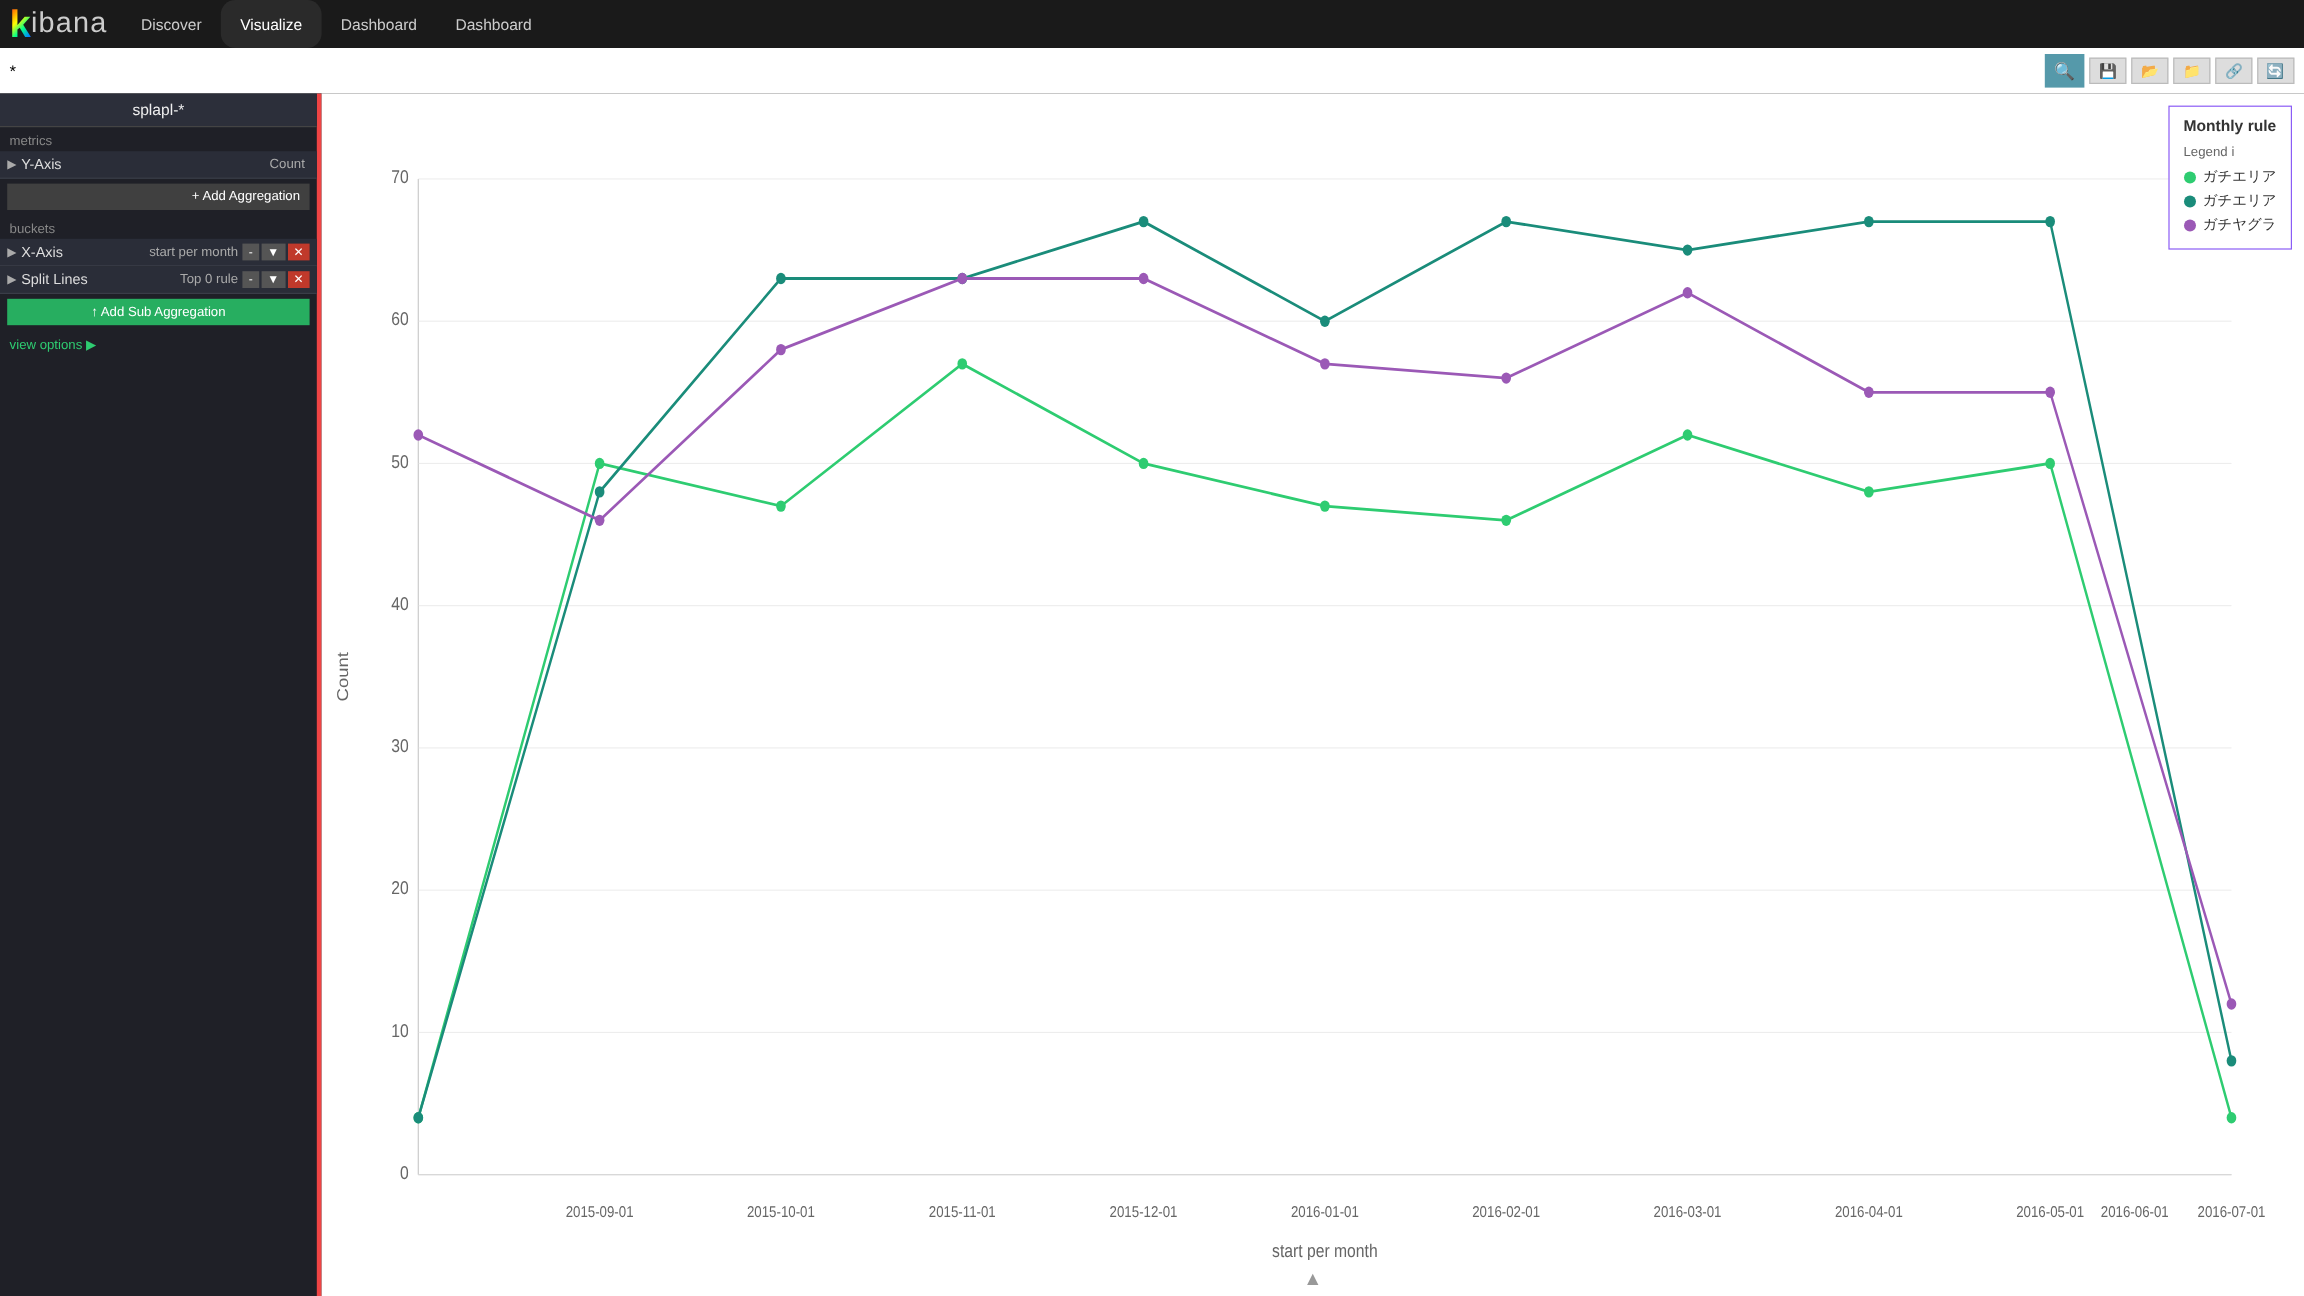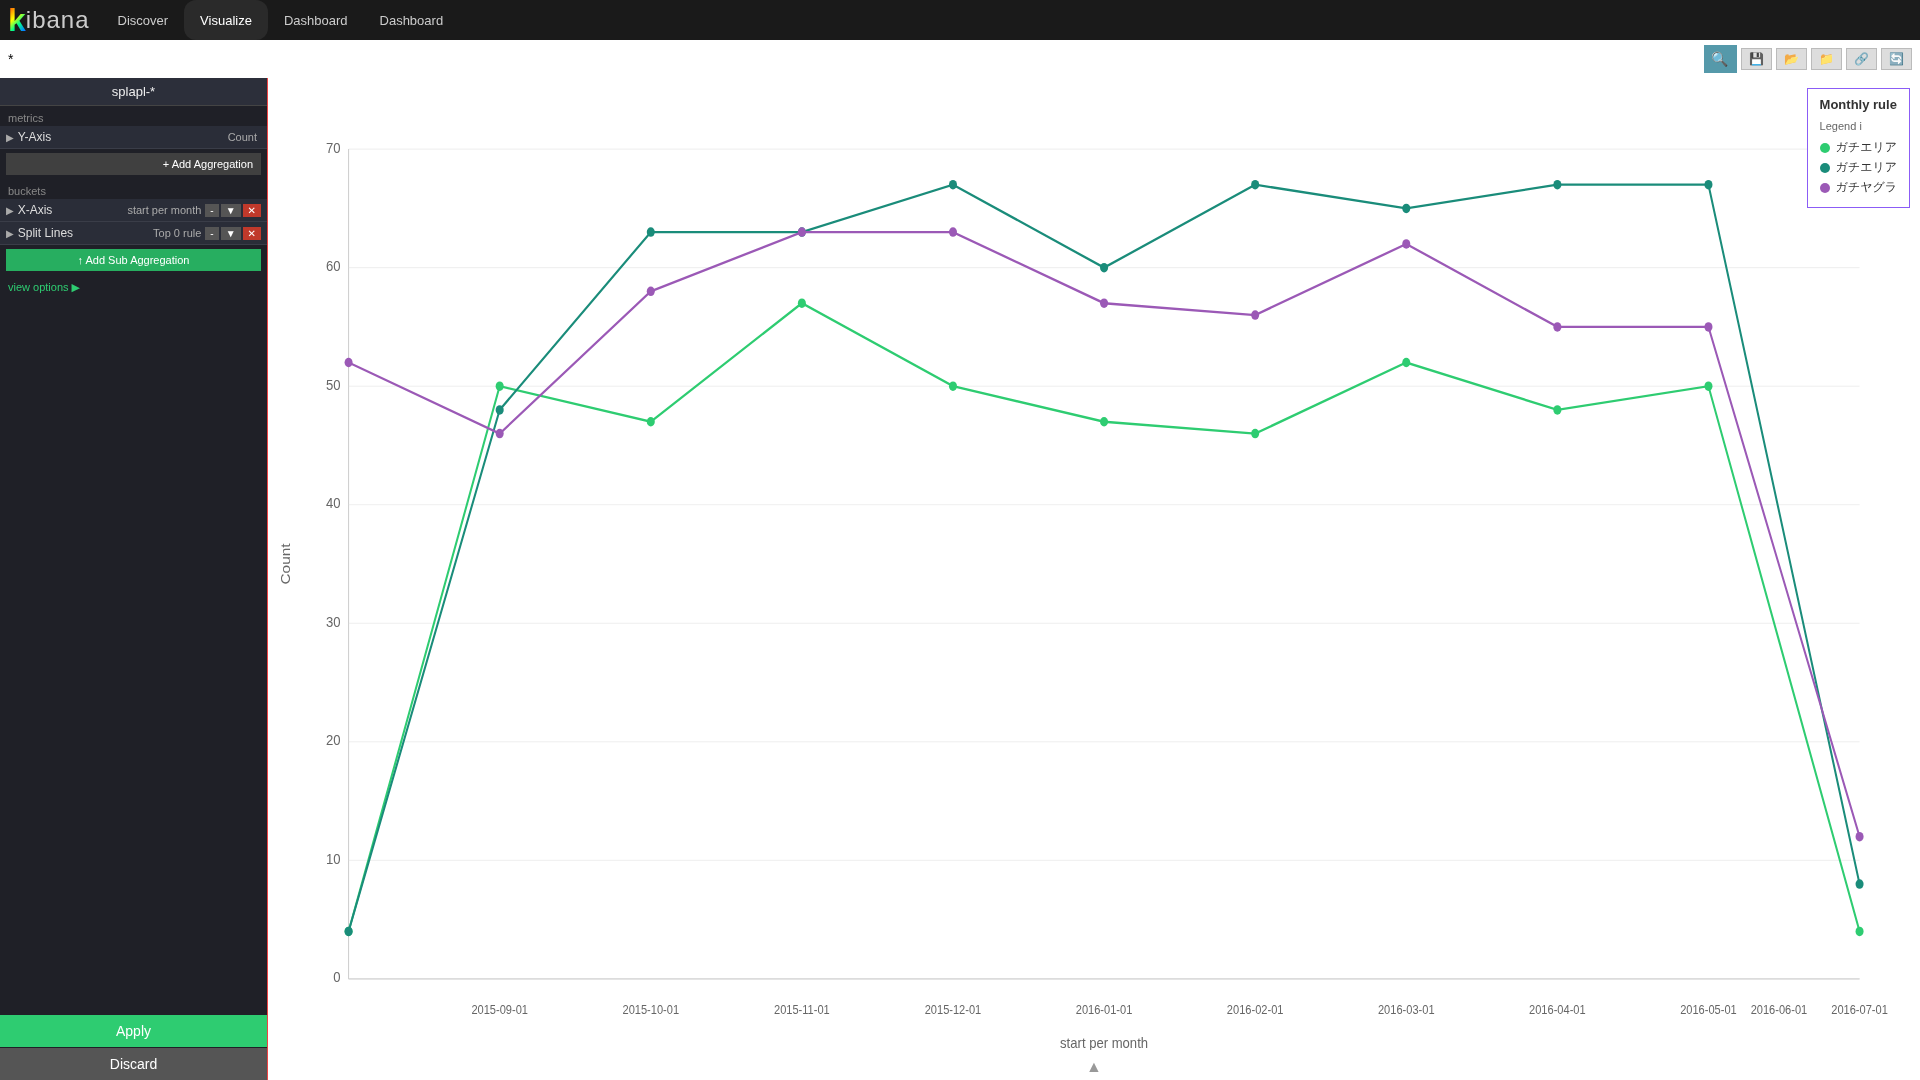--- a/index.html
+++ b/index.html
@@ -26,21 +26,21 @@
     #searchbar .search-btn {
       background: #59a; border: none; color: #fff; padding: 4px 8px; cursor: pointer; font-size: 14px; height: 28px; display: flex; align-items: center;
     }
     .searchbar-icons { display: flex; gap: 4px; margin-left: 4px; }
     .searchbar-icon { background: #ddd; border: 1px solid #bbb; padding: 3px 7px; cursor: pointer; font-size: 12px; }
 
     
     #main-layout { display: flex; height: calc(1080px - 40px - 38px); }
 
     
-    #left-panel { width: 268px; background: #1f2027; display: flex; flex-direction: column; border-right: 1px solid #ef4444; }
+    #left-panel { width: 268px; background: #1f2027; display: flex; flex-direction: column; border-right: 4px solid #ef4444; }
     #panel-header { background: #2c2f3a; text-align: center; padding: 6px; color: #eee; font-size: 13px; border-bottom: 1px solid #444; }
     .section-label { color: #888; font-size: 11px; padding: 6px 8px 2px 8px; }
     .aggregation-row {
       display: flex; align-items: center; padding: 4px 6px; background: #2a2d38; border-bottom: 1px solid #3a3d48;
     }
     .aggregation-row .expand-arrow { color: #aaa; margin-right: 4px; font-size: 10px; }
     .aggregation-row .agg-name { flex: 1; color: #ddd; font-size: 12px; }
     .aggregation-row .agg-value { color: #aaa; font-size: 11px; margin-right: 4px; }
     .agg-controls { display: flex; gap: 2px; }
     .agg-btn { background: #555; color: #fff; border: none; font-size: 10px; padding: 1px 5px; cursor: pointer; }
@@ -135,24 +135,20 @@
         <button class="agg-btn">-</button>
         <button class="agg-btn">▼</button>
         <button class="agg-btn red">✕</button>
       </div>
     </div>
 
     <button class="add-btn-secondary">↑ Add Sub Aggregation</button>
 
     <div class="view-options">view options ▶</div>
 
-    <div id="left-panel-bottom">
-      <button class="apply-btn">Apply</button>
-      <button class="discard-btn">Discard</button>
-    </div>
   </div>
 
   <div id="chart-area">
 
     
     <div id="legend">
       <div class="legend-title">Monthly rule</div>
       <div style="font-size:11px; color:#666; margin-bottom:6px;">Legend ℹ</div>
       <div class="legend-item">
         <div class="legend-dot" style="background:#2ecc71;"></div>

